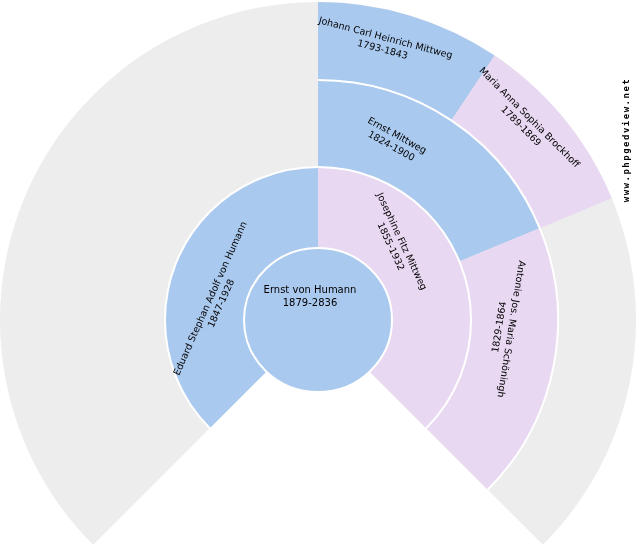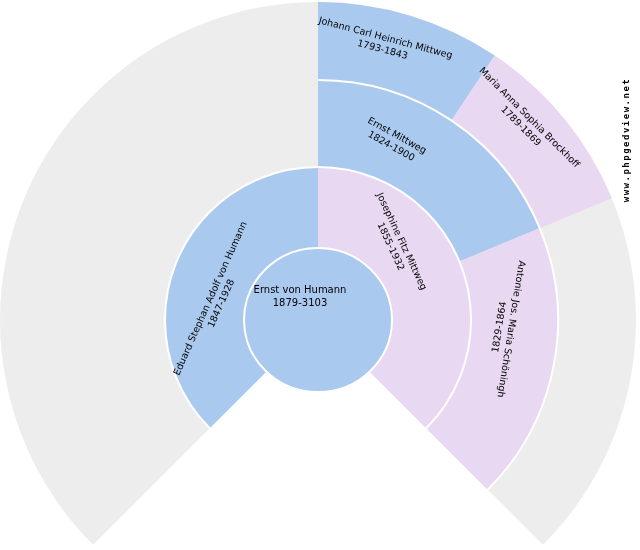--- a/index.html
+++ b/index.html
@@ -26,21 +26,21 @@
     white-space: nowrap;
     color: #000000;
     font-size: 9.5px;
     line-height: 1.3;
     pointer-events: none;
   }
   .label .name, .label .dates { display: block; }
   .label .dates.flip { transform: rotate(180deg); }
   .label-center { font-size: 10px; }
   
-  .pos-center   { left: 300px; top: 296px; transform: translate(-50%,-50%); }
+  .pos-center   { left: 310px; top: 296px; transform: translate(-50%,-50%); }
   .pos-father   { left: 216px; top: 301px; transform: translate(-50%,-50%) rotate(-66deg); }
   .pos-mother   { left: 396px; top: 244px; transform: translate(-50%,-50%) rotate(65deg); }
   .pos-mgf      { left: 394px; top: 141px; transform: translate(-50%,-50%) rotate(29deg); }
   .pos-mgm      { left: 505px; top: 328px; transform: translate(-50%,-50%) rotate(99deg); }
   .pos-ggf      { left: 384px; top: 44px;  transform: translate(-50%,-50%) rotate(15deg); }
   .pos-ggm      { left: 525px; top: 122px; transform: translate(-50%,-50%) rotate(45deg); }
   .watermark {
     position: absolute;
     left: 626px;
     top: 140px;
@@ -75,21 +75,21 @@
     <path d="M451.34 120.44 A240 240 0 0 1 539.74 228.16 L611.80 198.30 A318 318 0 0 0 494.68 55.58 Z" fill="#e8d8f1"></path>
 
     <circle cx="318" cy="320" r="153" fill="none" stroke-width="2" stroke="#ffffff"></circle>
     <path fill="none" stroke-width="2" d="M318 80 A240 240 0 0 1 487.71 489.71" stroke="#ffffff"></path>
 
     <ellipse cx="318" cy="320" rx="74" ry="72" stroke-width="2" fill="#aac9ee" stroke="#ffffff"></ellipse>
   </svg>
 
   <div class="label label-center pos-center">
     <span class="name">Ernst von Humann</span>
-    <span class="dates">1879-3103</span>
+    <span class="dates">1879-2836</span>
   </div>
 
   <div class="label pos-father">
     <span class="name">Eduard Stephan Adolf von Humann</span>
     <span class="dates">1847-1928</span>
   </div>
 
   <div class="label pos-mother">
     <span class="name">Josephine Fitz Mittweg</span>
     <span class="dates">1855-1932</span>

